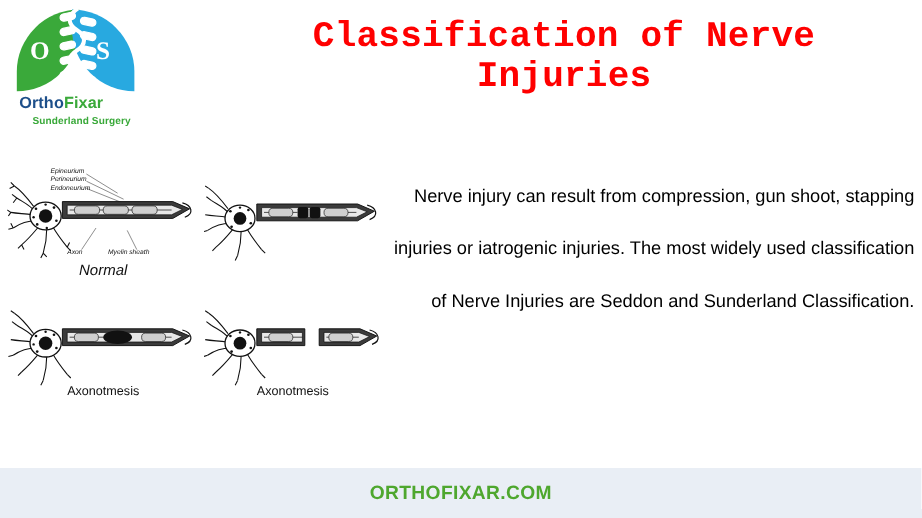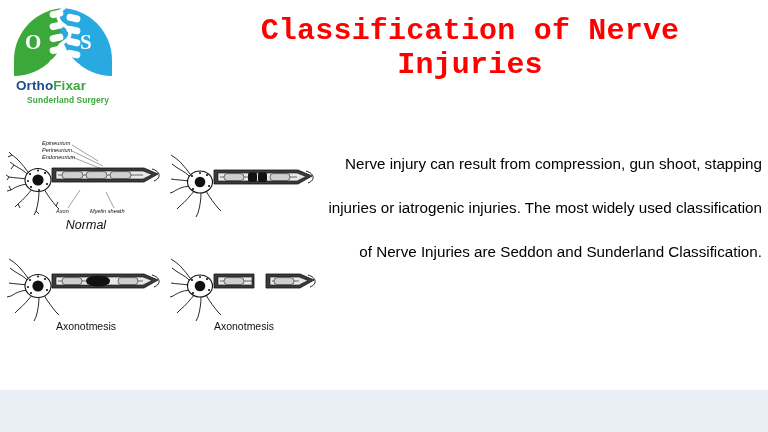--- a/index.html
+++ b/index.html
@@ -347,14 +347,15 @@
         <line x1="102" y1="43" x2="104" y2="43" stroke="#111" stroke-width="0.6"></line>
         <line x1="124" y1="43" x2="129" y2="43" stroke="#111" stroke-width="0.6"></line>
         <path d="M138 37 C146 39, 148 46, 140 49" fill="none" stroke="#111" stroke-width="1"></path>
       </svg>
       <div class="panel-label" style="left:0; top:82px;">Axonotmesis</div>
     </div>
 
   </div>
 
   <div id="footer-bar"></div>
+  <div id="footer-text">ORTHOFIXAR.COM</div>
 
 </div>
 
 </body></html>

